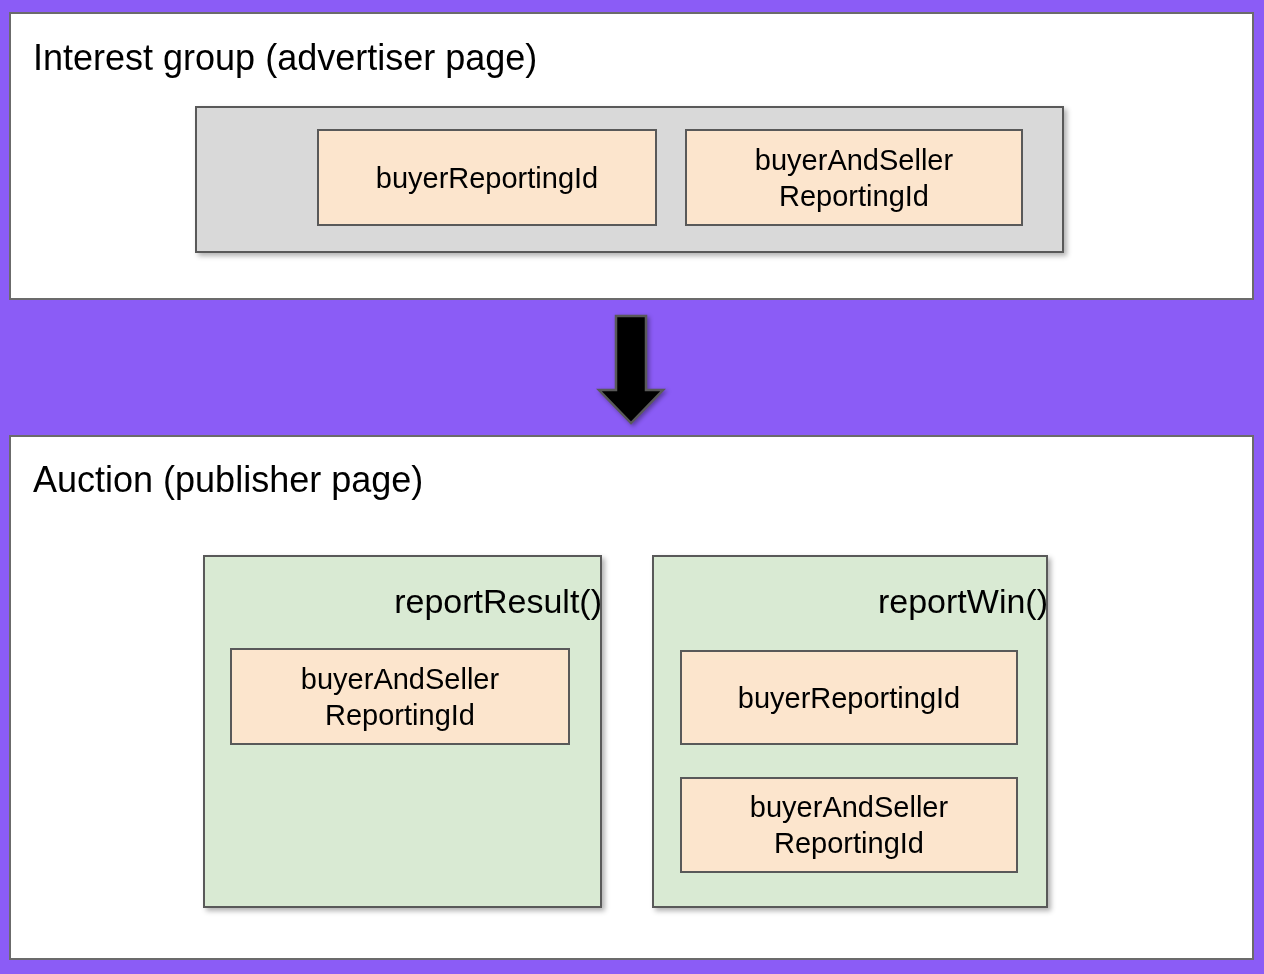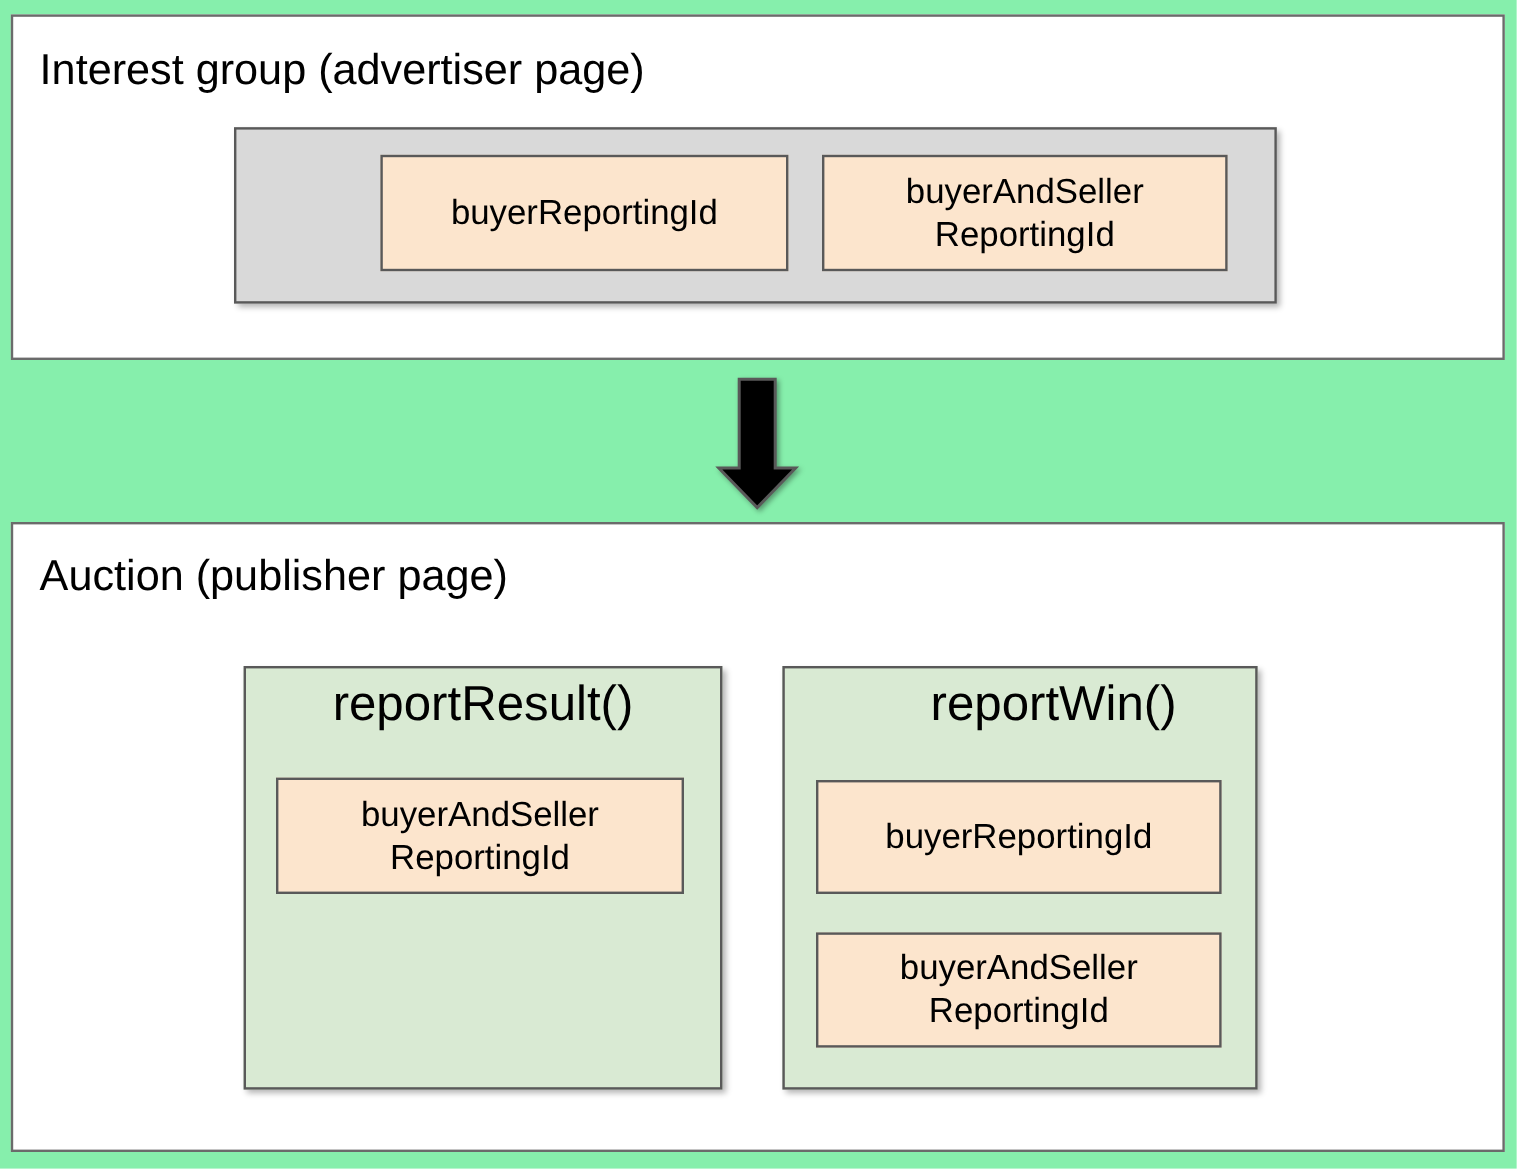--- a/index.html
+++ b/index.html
@@ -6,21 +6,21 @@
     margin: 0;
     padding: 0;
     background: #ffffff;
     font-family: "Liberation Sans", "DejaVu Sans", sans-serif;
     color: #000000;
   }
   .stage {
     position: relative;
     width: 1264px;
     height: 974px;
-    background: #86efac;
+    background: #8b5cf6;
     overflow: hidden;
   }
   .panel {
     position: absolute;
     background: #ffffff;
     border: 2px solid #6b6b6b;
     box-sizing: border-box;
   }
   .panel-title {
     position: absolute;
@@ -65,25 +65,25 @@
     position: absolute;
     top: 555px;
     height: 353px;
     background: var(--green, #d9ead3);
     border: 2px solid var(--border, #595959);
     box-sizing: border-box;
     box-shadow: 3px 3px 5px rgba(0,0,0,0.30);
   }
   .green-label {
     position: absolute;
-    top: 568px;
+    top: 583px;
     height: 36px;
-    font-size: 41px;
+    font-size: 34px;
     line-height: 36px;
-    text-align: center;
+    text-align: right;
     color: #000000;
   }
   .arrow-svg {
     position: absolute;
     left: 590px; top: 310px;
     filter: drop-shadow(2px 2px 2px rgba(0,0,0,0.35));
   }
 </style>
 </head>
 <body>
@@ -118,21 +118,21 @@
 
   <div class="green-label" style="left:203px; width:399px;">reportResult()</div>
 
   <div class="field-box" style="left:230px; top:648px; width:340px; height:97px;">
     <span>buyerAndSeller</span>
     <span>ReportingId</span>
   </div>
 
   <div class="green-box" style="left:652px; width:396px;"></div>
 
-  <div class="green-label" style="left:652px; width:396px;padding-left:28px;">reportWin()</div>
+  <div class="green-label" style="left:652px; width:396px;">reportWin()</div>
 
   <div class="field-box" style="left:680px; top:650px; width:338px; height:95px;">
     <span>buyerReportingId</span>
   </div>
 
   <div class="field-box" style="left:680px; top:777px; width:338px; height:96px;">
     <span>buyerAndSeller</span>
     <span>ReportingId</span>
   </div>
 

